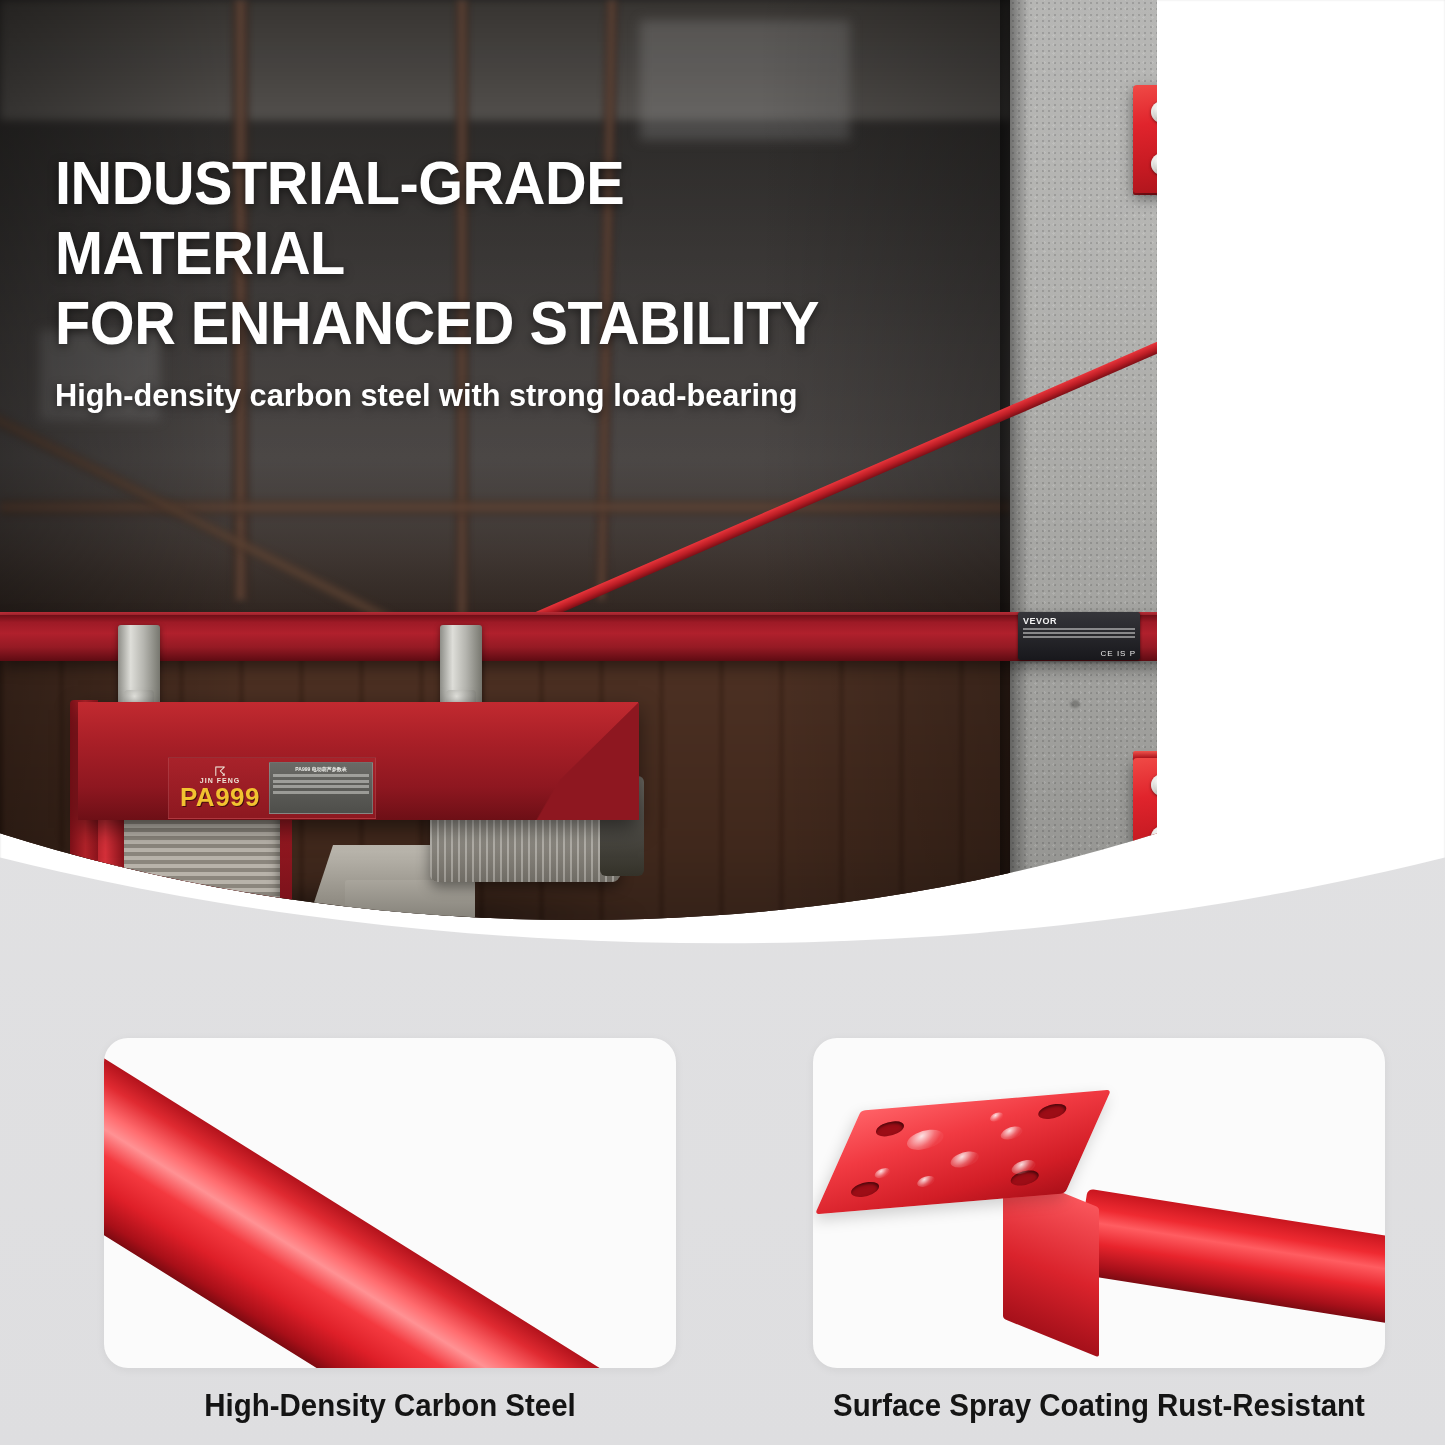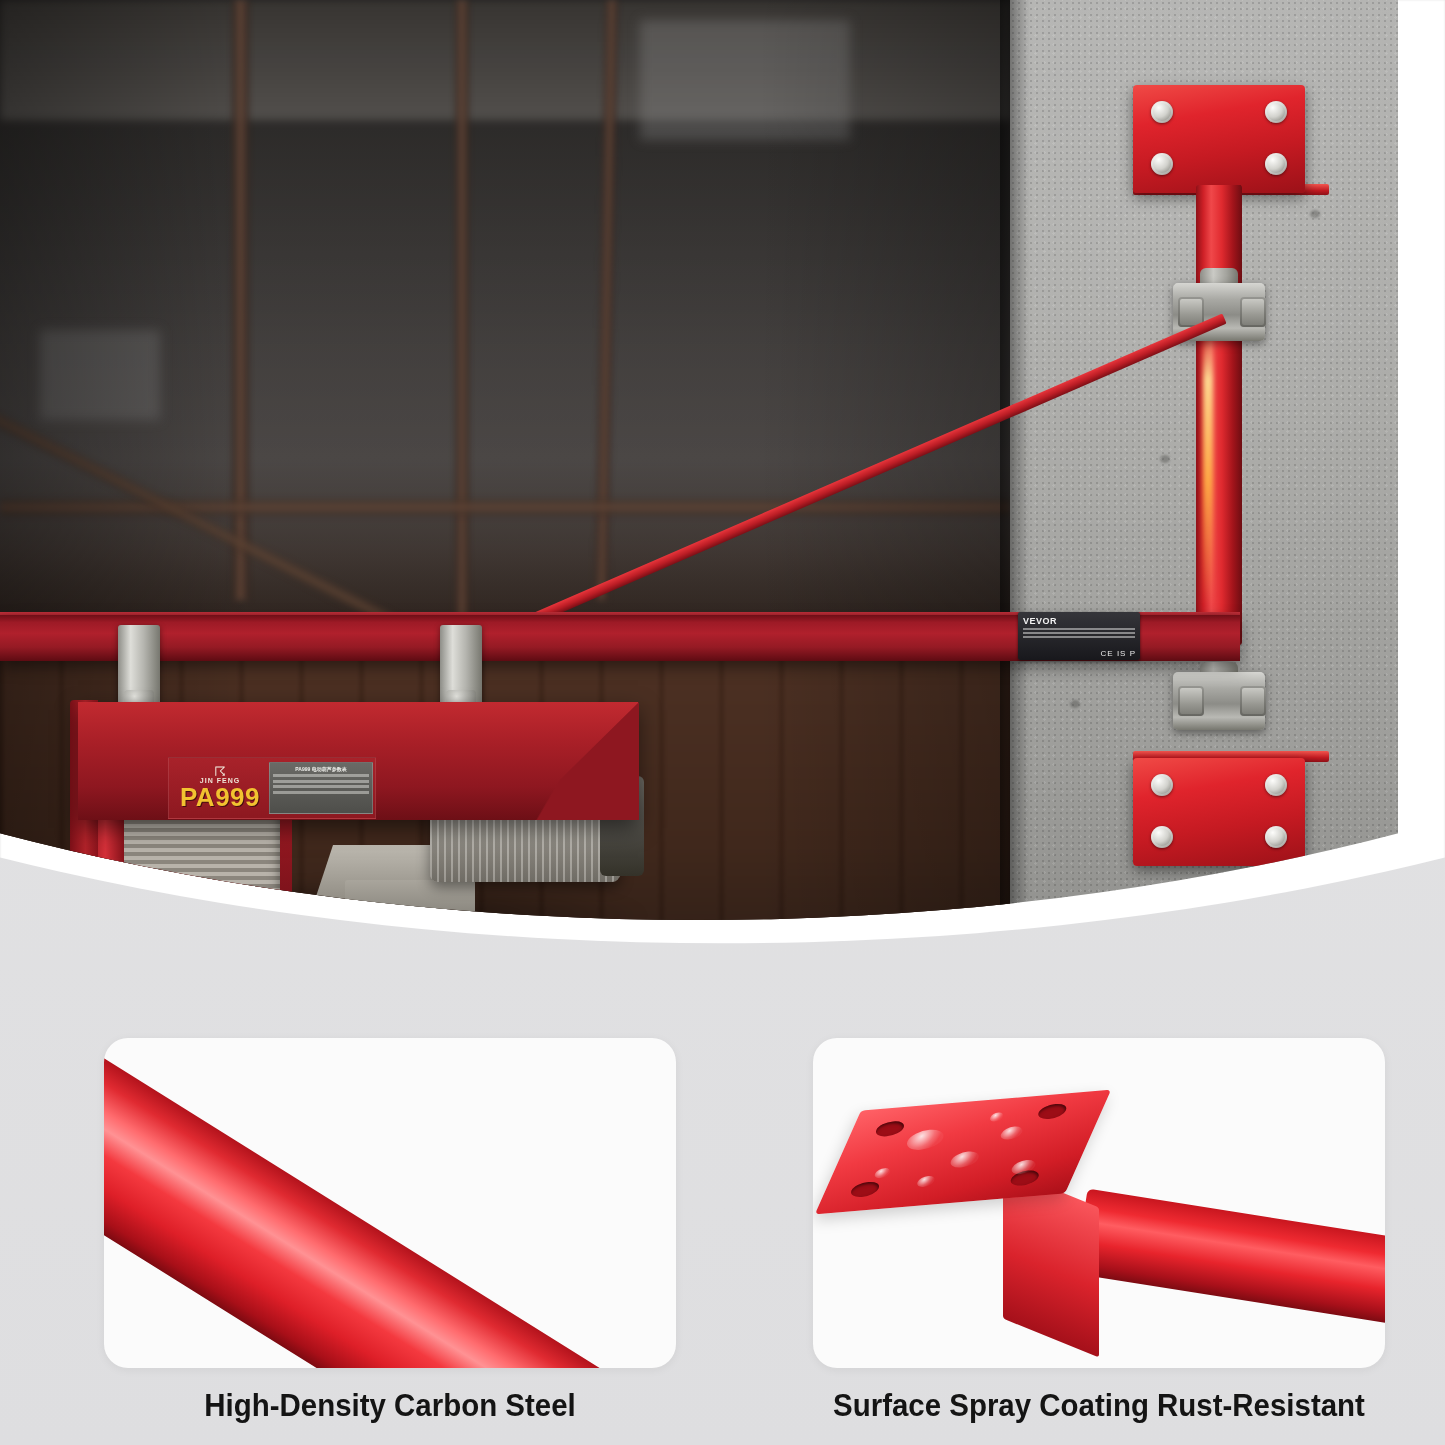--- a/index.html
+++ b/index.html
@@ -13,21 +13,21 @@
 
   
   .page { position:absolute; inset:0; background:linear-gradient(#e4e4e5,#dedee0); }
 
   
   .hero {
     position:absolute; left:0; top:0; width:1445px; height:1000px;
     overflow:hidden;
   }
   .hero-photo {
-    position:absolute; left:0; top:0; width:1398px; height:1000px;
+    position:absolute; left:0; top:0; width:1157px; height:1000px;
     overflow:hidden;
     
     -webkit-clip-path: ellipse(118% 92% at 50% 0%);
     clip-path: ellipse(118% 92% at 50% 0%);
   }
 
   
   .hero-rim {
     position:absolute; left:0; top:0; width:1445px; height:1010px;
     -webkit-clip-path: ellipse(120% 93.4% at 50% 0%);
@@ -457,20 +457,25 @@
           <b>PA999 电动葫芦参数表</b>
           <i></i>
             <i></i>
             <i></i>
             <i></i>
         </div>
       </div>
 
     </div>
 
+    <div class="headline">
+      <h1>INDUSTRIAL-GRADE MATERIAL</h1>
+      <h1>FOR ENHANCED STABILITY</h1>
+      <div class="sub">High-density carbon steel with strong load-bearing</div>
+    </div>
 
   </div>
 
   <div class="cards">
 
     <div class="card left">
       <div class="tube"></div>
     </div>
 
     <div class="card right">

